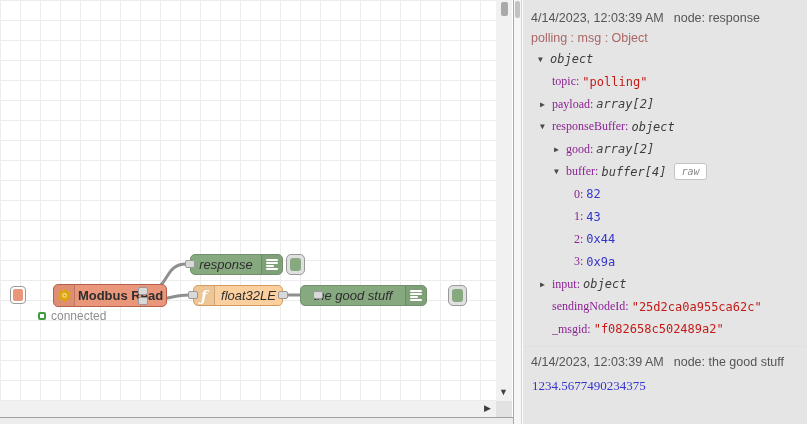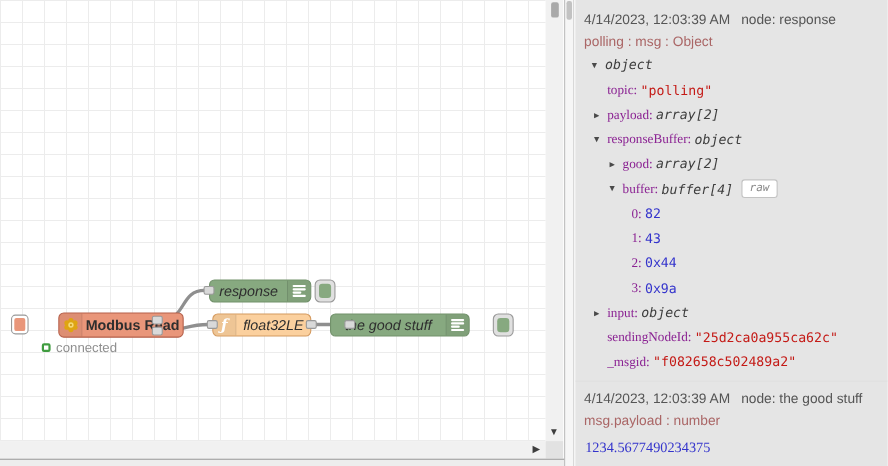--- a/index.html
+++ b/index.html
@@ -240,16 +240,15 @@
         <span class="caret"></span><span class="tkey">_msgid: </span><span class="tstring">"f082658c502489a2"</span>
       </div>
     </div>
   </div>
 
   <div class="msg msg2">
     <div class="meta-row">
       <span>4/14/2023, 12:03:39 AM</span>
       <span class="node-name">node: the good stuff</span>
     </div>
-    <div class="path-row">msg.payload : number</div>
     <div class="value-row">1234.5677490234375</div>
   </div>
 </div>
 
 </body></html>

